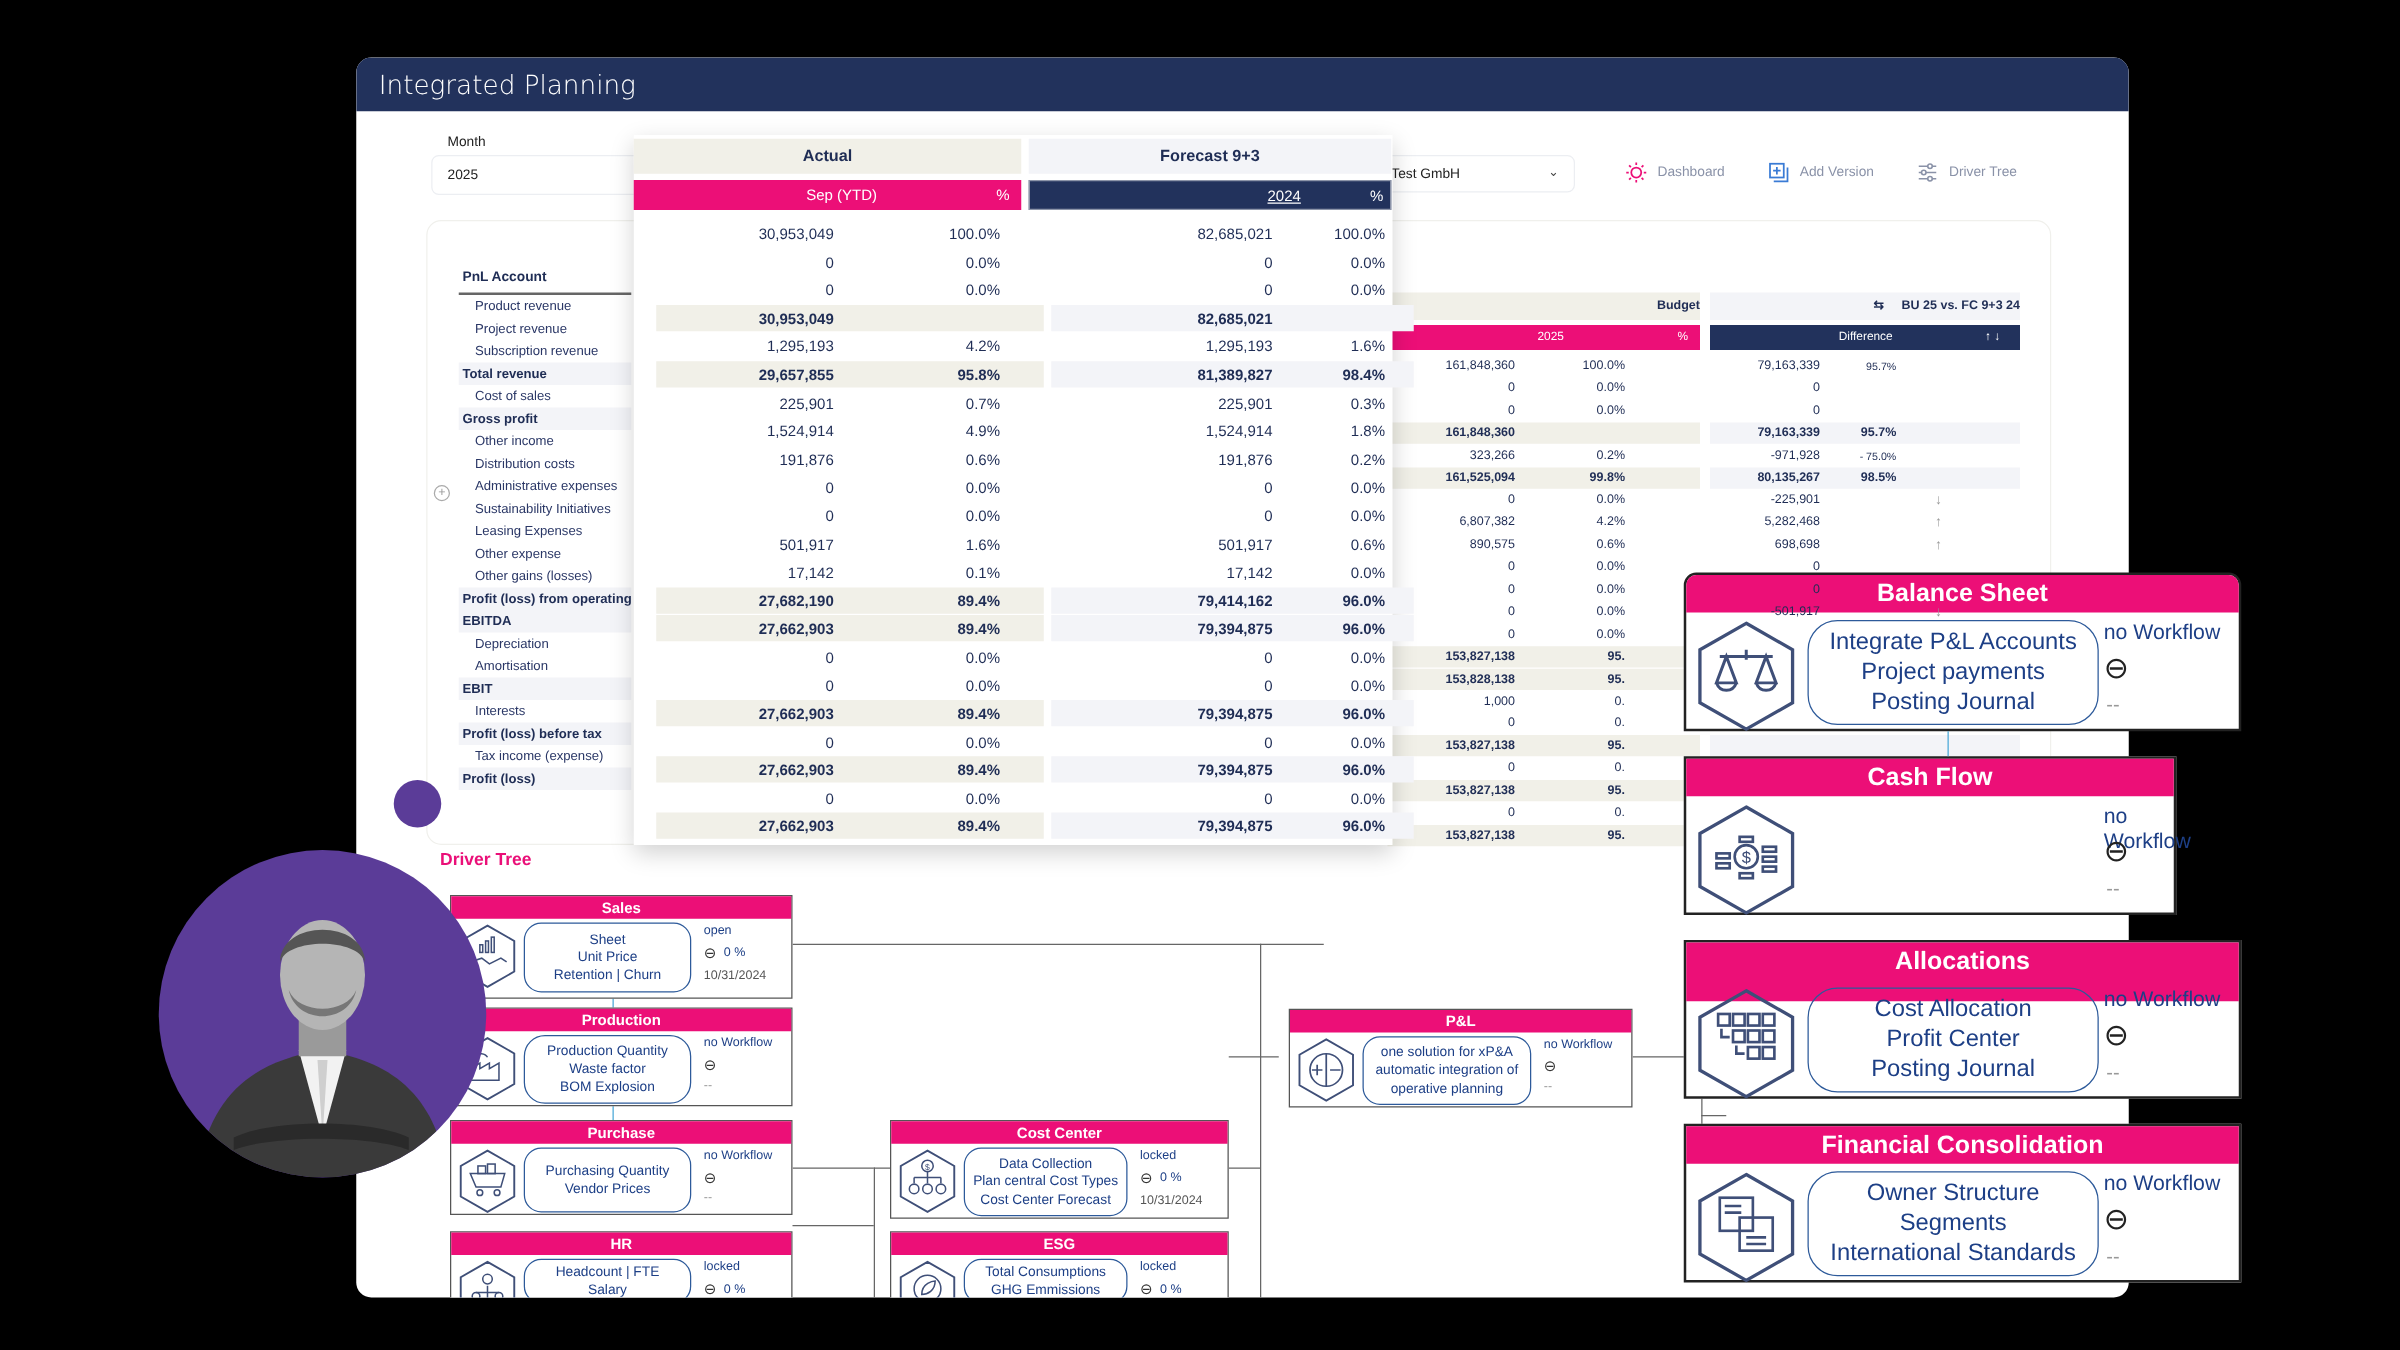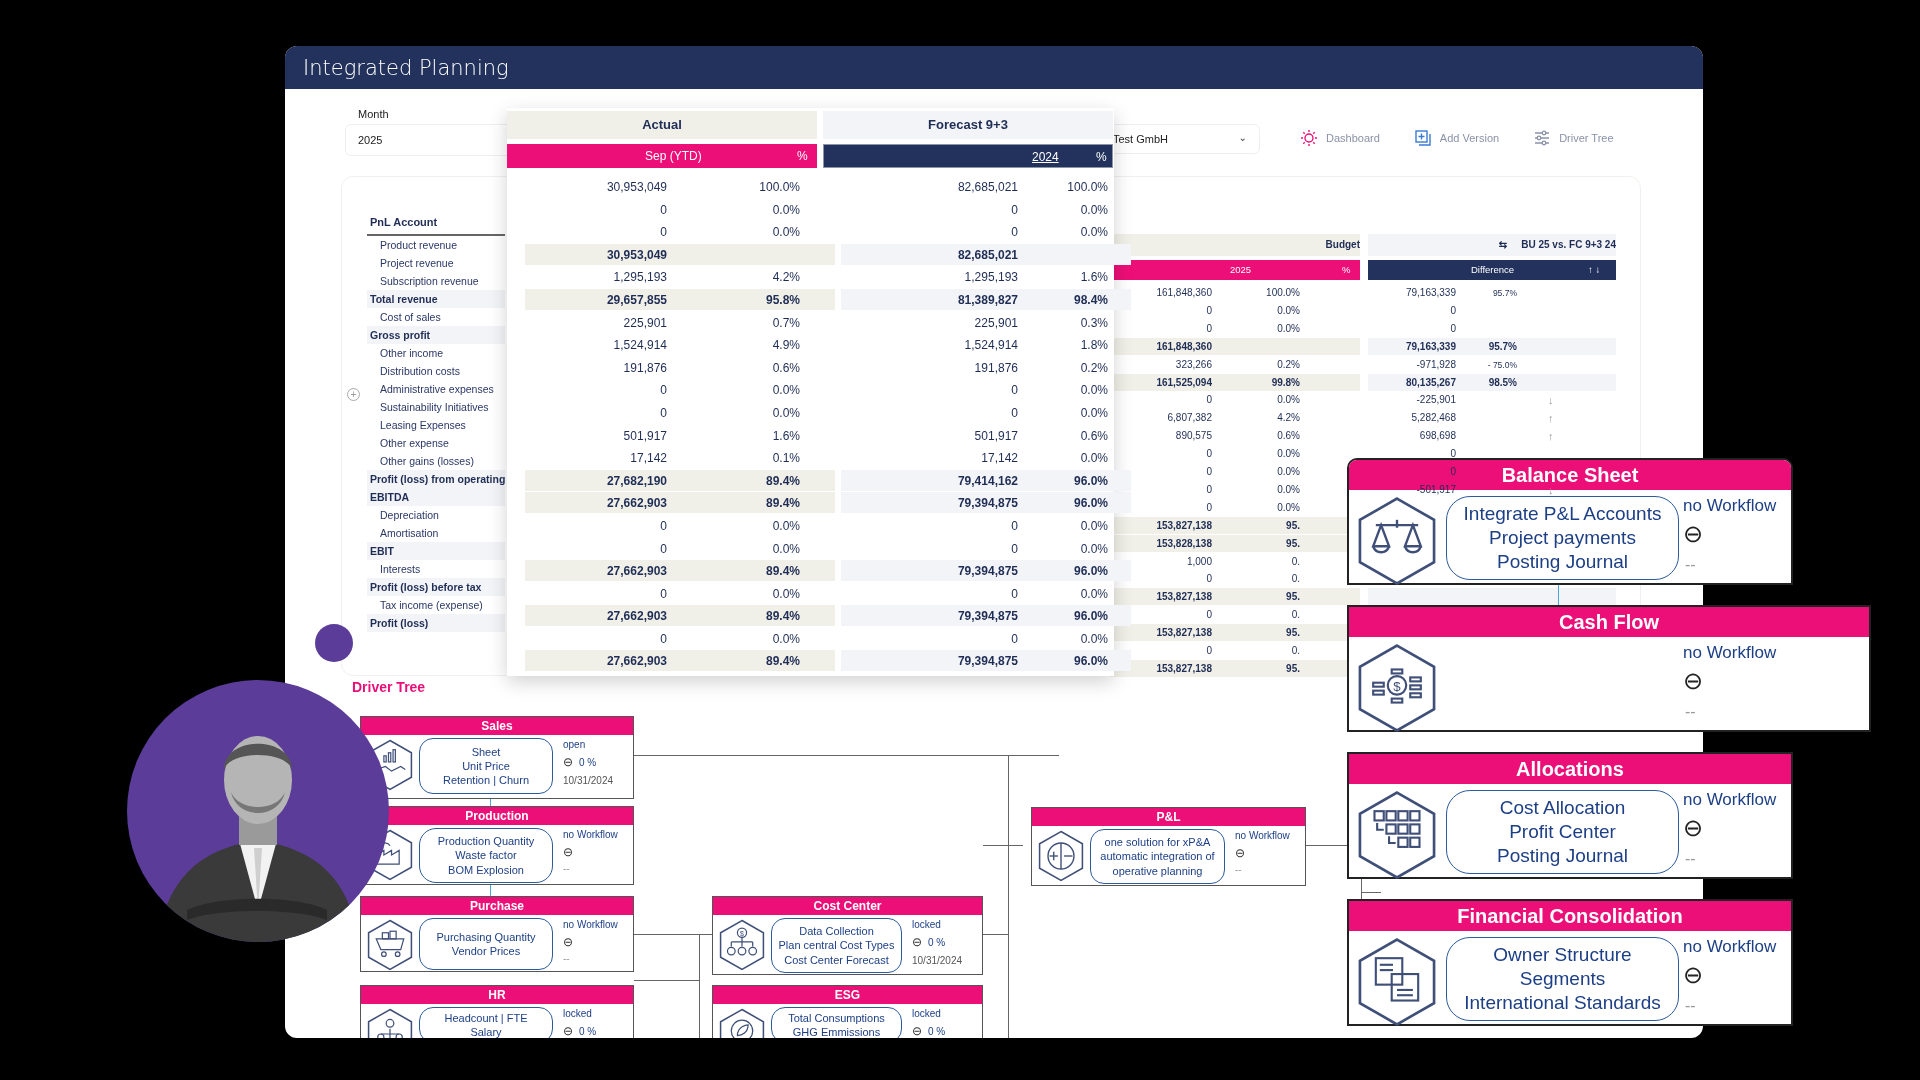--- a/index.html
+++ b/index.html
@@ -318,21 +318,21 @@
     </div>
 
   <div class="overlay" style="left:222px;top:62px;">
     <div class="ov-group" style="left:0;width:310px;background:#f1f0e8;">Actual</div>
     <div class="ov-group" style="left:316px;width:290px;background:#f3f4f8;">Forecast 9+3</div>
     <div class="ov-sub" style="left:0;width:310px;background:#ec0f77;">
       <span style="left:138px;">Sep (YTD)</span>
       <span style="left:290px;">%</span>
     </div>
     <div class="ov-sub" style="left:316px;width:290px;background:#22325c;border:1px solid #8c94a8;">
-      <span style="left:208px;text-decoration:underline;">2024</span>
+      <span style="left:190px;text-decoration:underline;">2024</span>
       <span style="left:272px;">%</span>
     </div>
     <div class="ov-body" id="ov-rows">
         <div class="ov-row">
           <span class="c" style="right:447px;">30,953,049</span>
           <span class="c" style="right:314px;">100.0%</span>
           <span class="c" style="right:96px;">82,685,021</span>
           <span class="c" style="right:6px;">100.0%</span>
         </div>
         <div class="ov-row">
@@ -655,42 +655,42 @@
         </svg></div>
       <div class="pill" style="left:97px;top:36px;width:233px;height:84px;font-size:19px;line-height:1.25;border-radius:24px;">
         <div>Integrate P&amp;L Accounts</div>
         <div>Project payments</div>
         <div>Posting Journal</div>
       </div>
       <div class="st" style="left:334px;top:36px;font-size:17px;">no Workflow</div>
       <div class="st" style="left:334px;top:60px;font-size:24px;color:#222;">⊖</div>
       <div class="st" style="left:336px;top:96px;font-size:16px;color:#999;">--</div>
     </div>
-    <div class="node" style="position: absolute; left: 1347px; top: 605px; width: 524px; height: 127px; border: 2px solid rgb(34, 34, 34);">
+    <div class="node" style="position: absolute; left: 1347px; top: 605px; width: 394px; height: 127px; border: 2px solid rgb(34, 34, 34);">
       <div class="nh" style="height:30px;font-size:20px;line-height:30px;">Cash Flow</div>
       <div class="hex" style="left:6px;top:36px;"><svg viewBox="0 0 60 68" width="84" height="90">
           <polygon points="30,2 58,18 58,50 30,66 2,50 2,18" fill="none" stroke="#3f4f78" stroke-width="2"></polygon>
           <g stroke="#3f4f78" fill="none" stroke-width="1.6">
             <circle cx="30" cy="32" r="7"></circle>
             <rect x="12" y="30" width="8" height="3"></rect>
             <rect x="12" y="36" width="8" height="3"></rect>
             <rect x="40" y="26" width="8" height="3"></rect>
             <rect x="40" y="32" width="8" height="3"></rect>
             <rect x="40" y="38" width="8" height="3"></rect>
             <rect x="26" y="42" width="8" height="3"></rect>
             <rect x="26" y="20" width="8" height="3"></rect>
           </g>
           <text x="30" y="36" font-size="10" text-anchor="middle" fill="#3f4f78">$</text>
         </svg></div>
       <div class="st" style="left:334px;top:36px;font-size:17px;">no Workflow</div>
       <div class="st" style="left:334px;top:60px;font-size:24px;color:#222;">⊖</div>
       <div class="st" style="left:336px;top:96px;font-size:16px;color:#999;">--</div>
     </div>
     <div class="node" style="position: absolute; left: 1347px; top: 752px; width: 446px; height: 127px; border: 2px solid rgb(34, 34, 34);">
-      <div class="nh" style="height:30px;font-size:20px;line-height:30px;">Allocations</div>
+      <div class="nh" style="height:47px;font-size:20px;line-height:30px;">Allocations</div>
       <div class="hex" style="left:6px;top:36px;"><svg viewBox="0 0 60 68" width="84" height="90">
           <polygon points="30,2 58,18 58,50 30,66 2,50 2,18" fill="none" stroke="#3f4f78" stroke-width="2"></polygon>
           <g stroke="#3f4f78" fill="none" stroke-width="1.6">
             <rect x="13" y="16" width="7" height="7"></rect>
             <rect x="22" y="16" width="7" height="7"></rect>
             <rect x="31" y="16" width="7" height="7"></rect>
             <rect x="40" y="16" width="7" height="7"></rect>
             <rect x="22" y="26" width="7" height="7"></rect>
             <rect x="31" y="26" width="7" height="7"></rect>
             <rect x="40" y="26" width="7" height="7"></rect>

